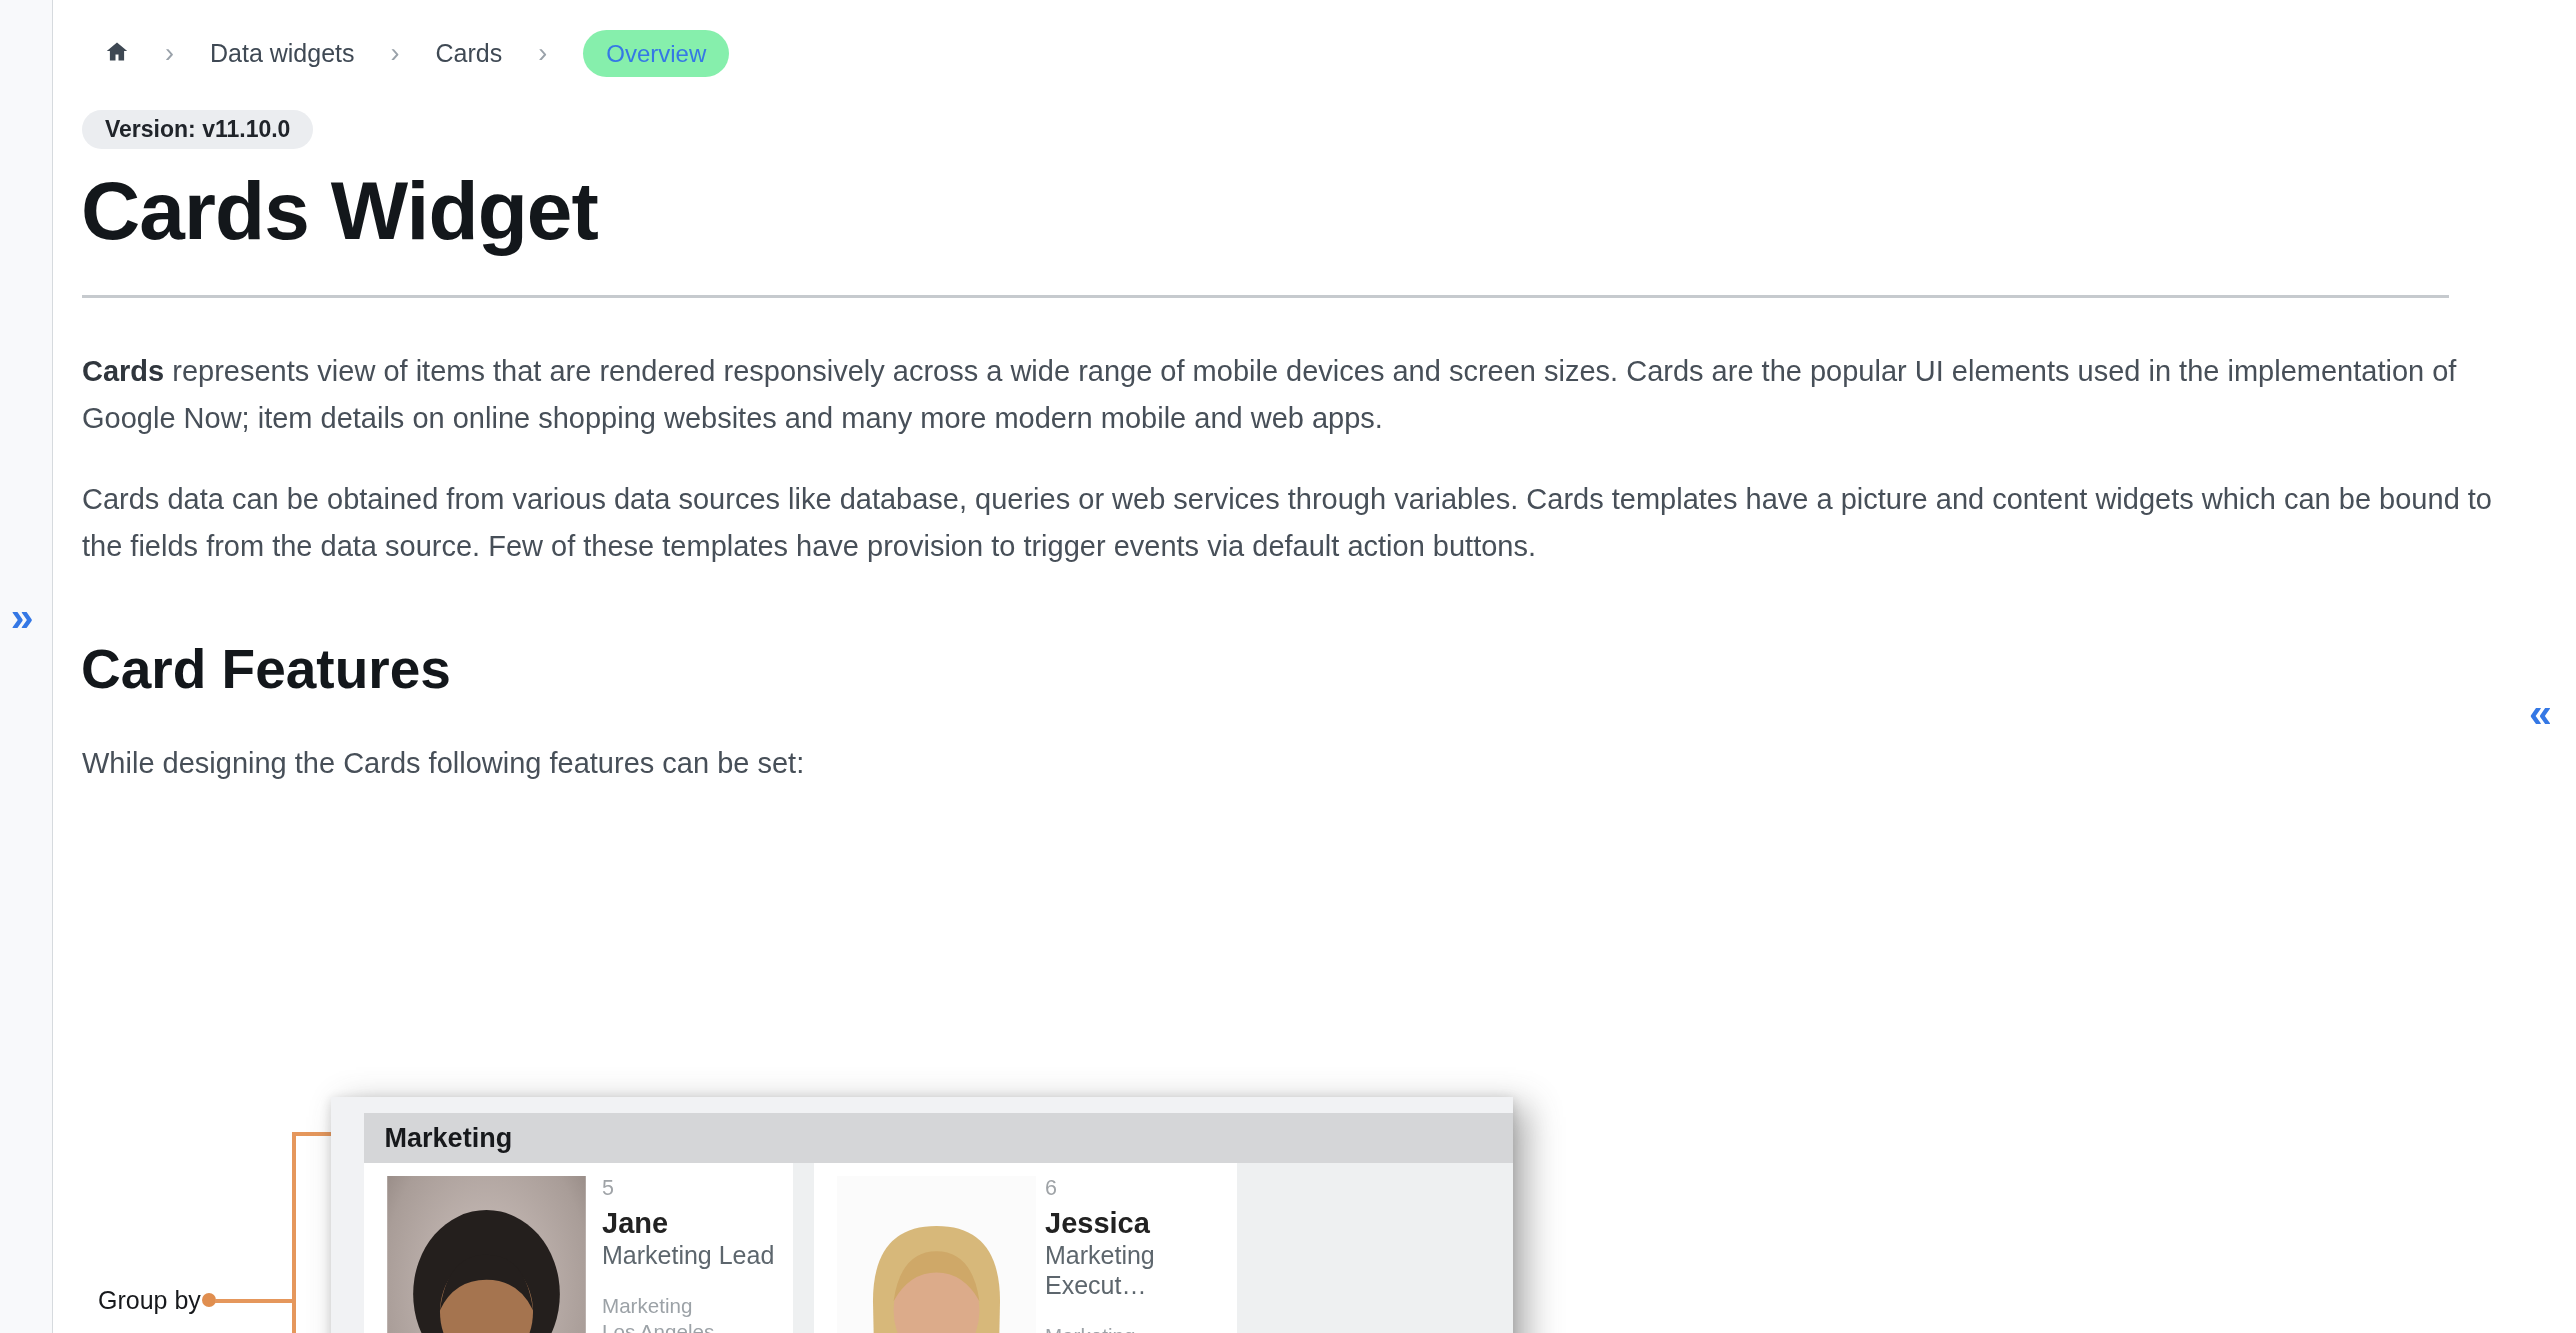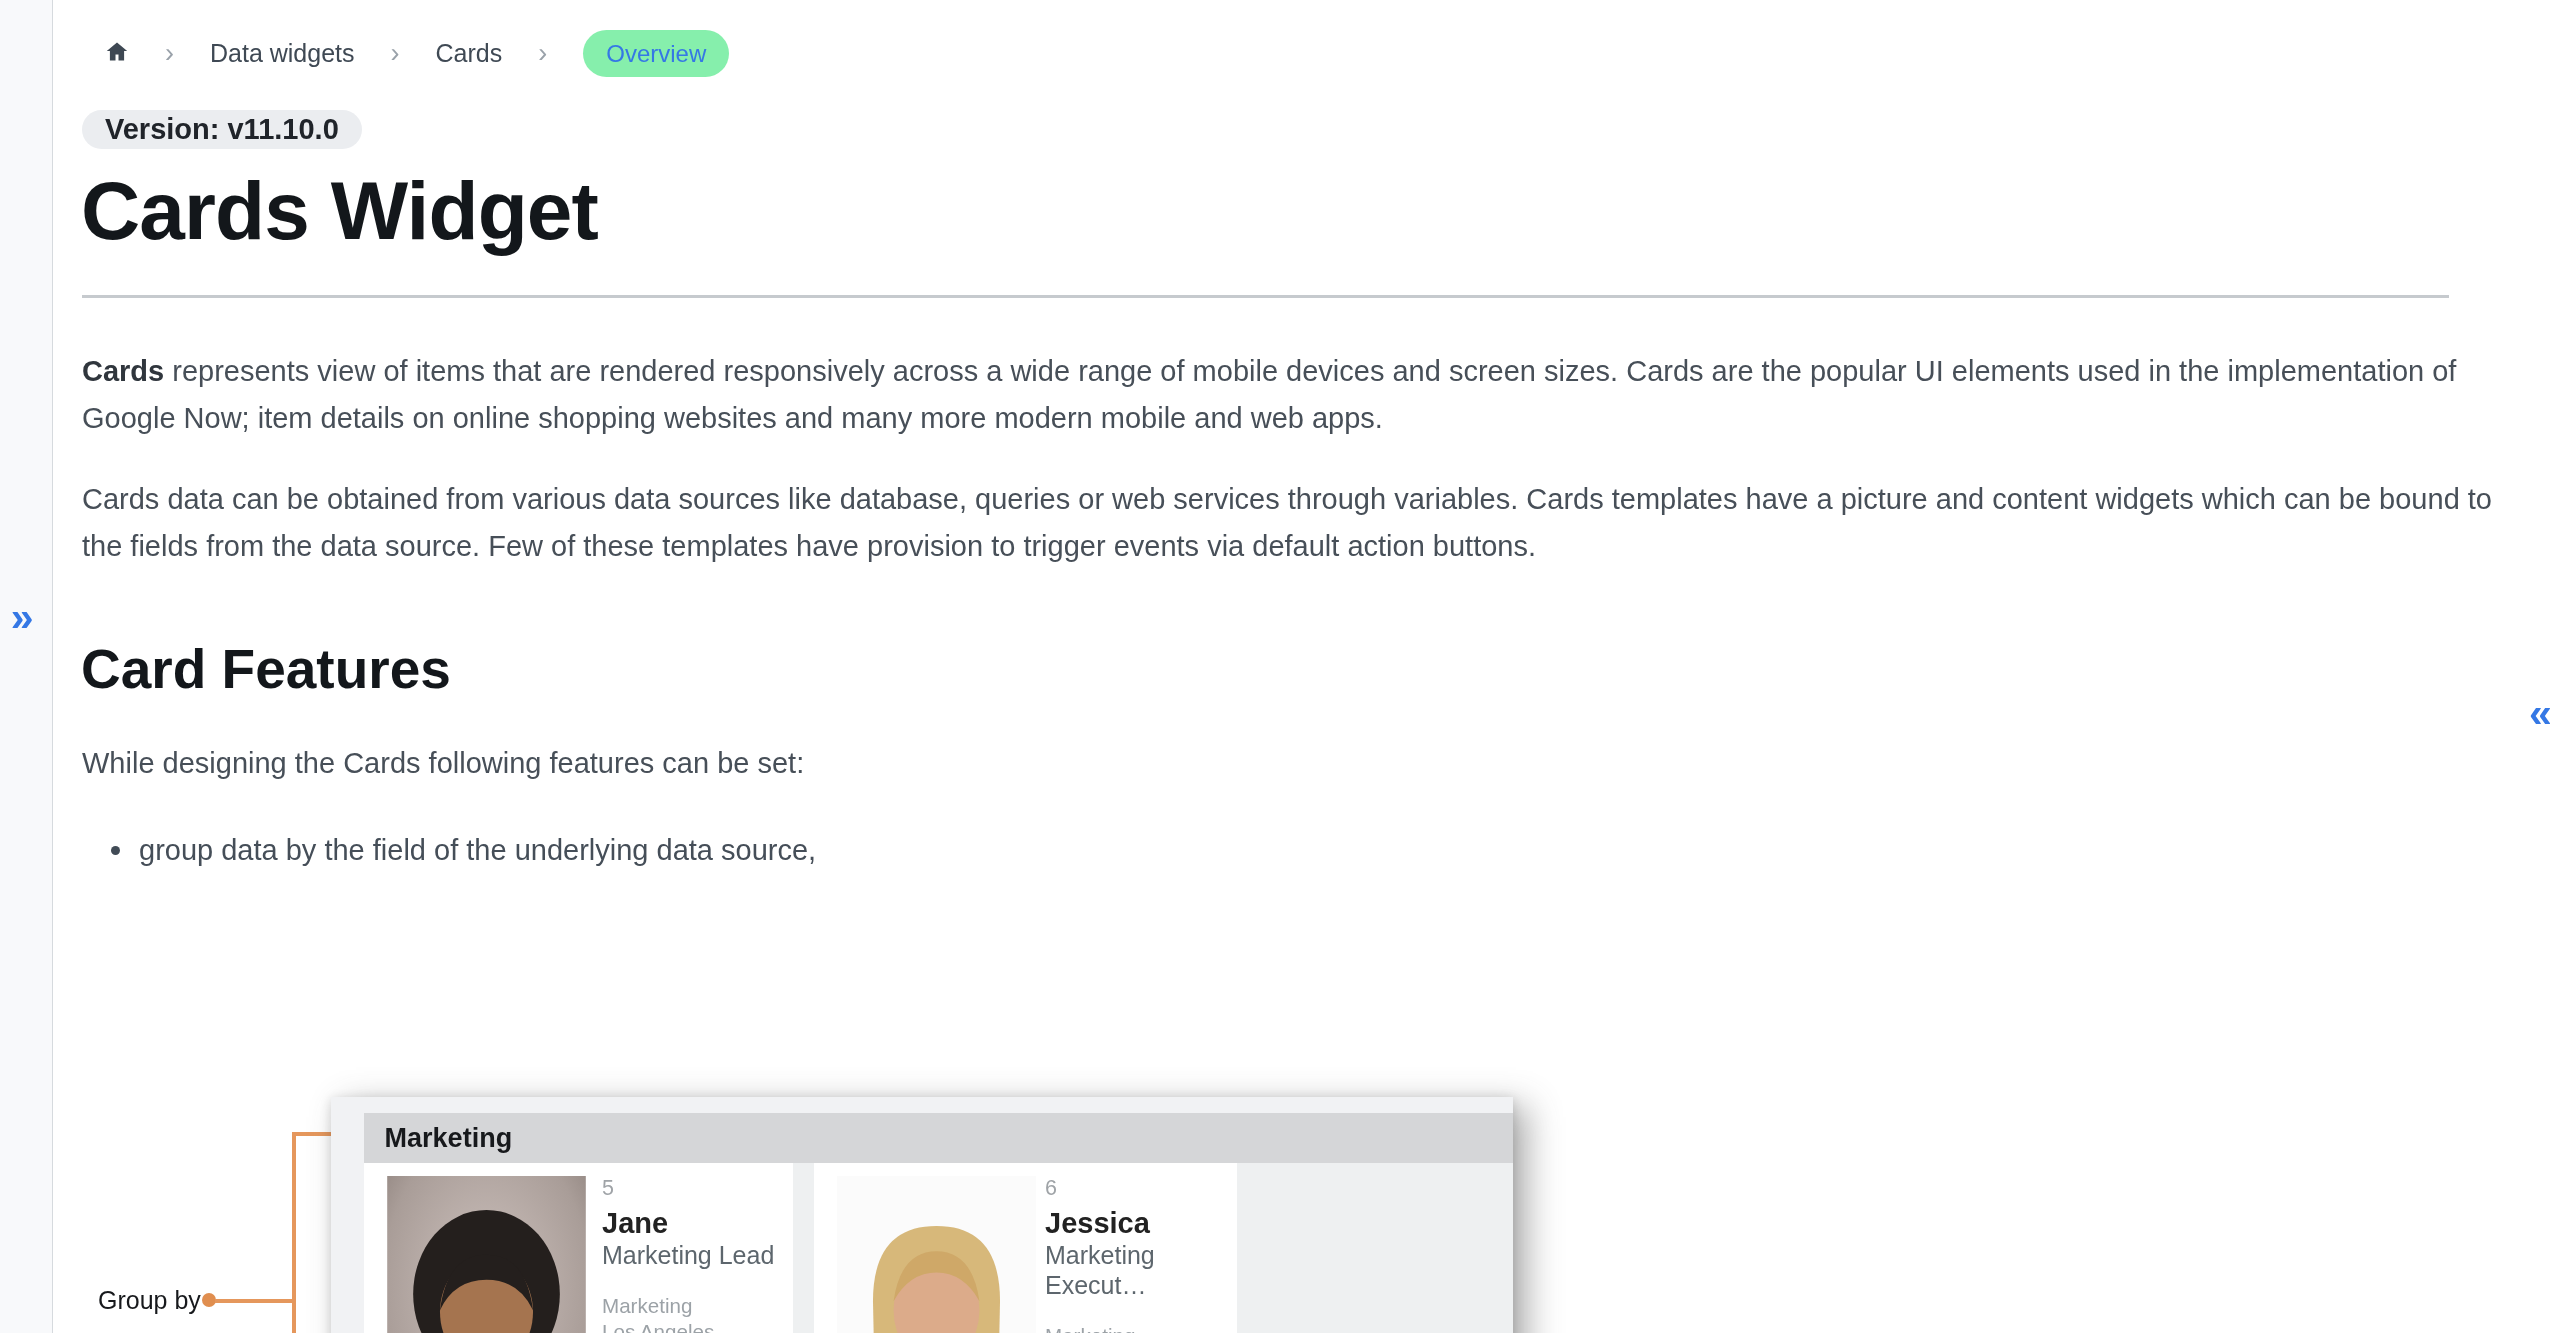--- a/index.html
+++ b/index.html
@@ -22,21 +22,21 @@
   .crumb-home { display:flex; align-items:center; }
   .crumb-sep { color:#9aa2aa; font-size:27px; line-height:1; }
   .crumb-link { font-size:25px; color:#3f4954; text-decoration:none; }
   .crumb-pill { background:#86efac; color:#3578e5; font-size:24px;
                 padding:9.8px 23px; border-radius:894px; }
 
   
   .version-badge { position:absolute; left:82px; top:110px; height:39px;
                    display:inline-flex; align-items:center; padding:0 23px;
                    background:#ebedf0; border-radius:19.7px;
-                   font-size:29px; font-weight:700; color:#20242a; }
+                   font-size:23px; font-weight:700; color:#20242a; }
 
   
   .page-title { position:absolute; left:81px; top:166px; font-size:82px;
                 line-height:89px; font-weight:700; color:#13171b;
                 letter-spacing:-0.9px; }
   .rule { position:absolute; left:82px; top:295px; width:2367px; height:2.7px;
           background:#c6cace; border:none; }
   .body-text { font-size:29px; line-height:47px; color:#474f58; }
   .lines { white-space:pre-line; }
   .p1 { position:absolute; left:82px; top:348px; width:max-content; }
@@ -122,21 +122,20 @@
 Google Now; item details on online shopping websites and many more modern mobile and web apps.</span></p>
 
   <p class="body-text lines p2">Cards data can be obtained from various data sources like database, queries or web services through variables. Cards templates have a picture and content widgets which can be bound to
 the fields from the data source. Few of these templates have provision to trigger events via default action buttons.</p>
 
   <h2 class="h2-title">Card Features</h2>
 
   <p class="body-text p3">While designing the Cards following features can be set:</p>
 
   <ul class="feature-list">
-    <li>group data by the field of the underlying data source,</li>
   </ul>
 
   <figure class="figure">
 
     <span class="annot-label">Group by</span>
     <span class="annot-dot dot-groupby"></span>
     <span class="annot-line line-h1"></span>
     <span class="annot-line line-v"></span>
     <span class="annot-line line-h2"></span>
     <span class="annot-dot dot-header"></span>

